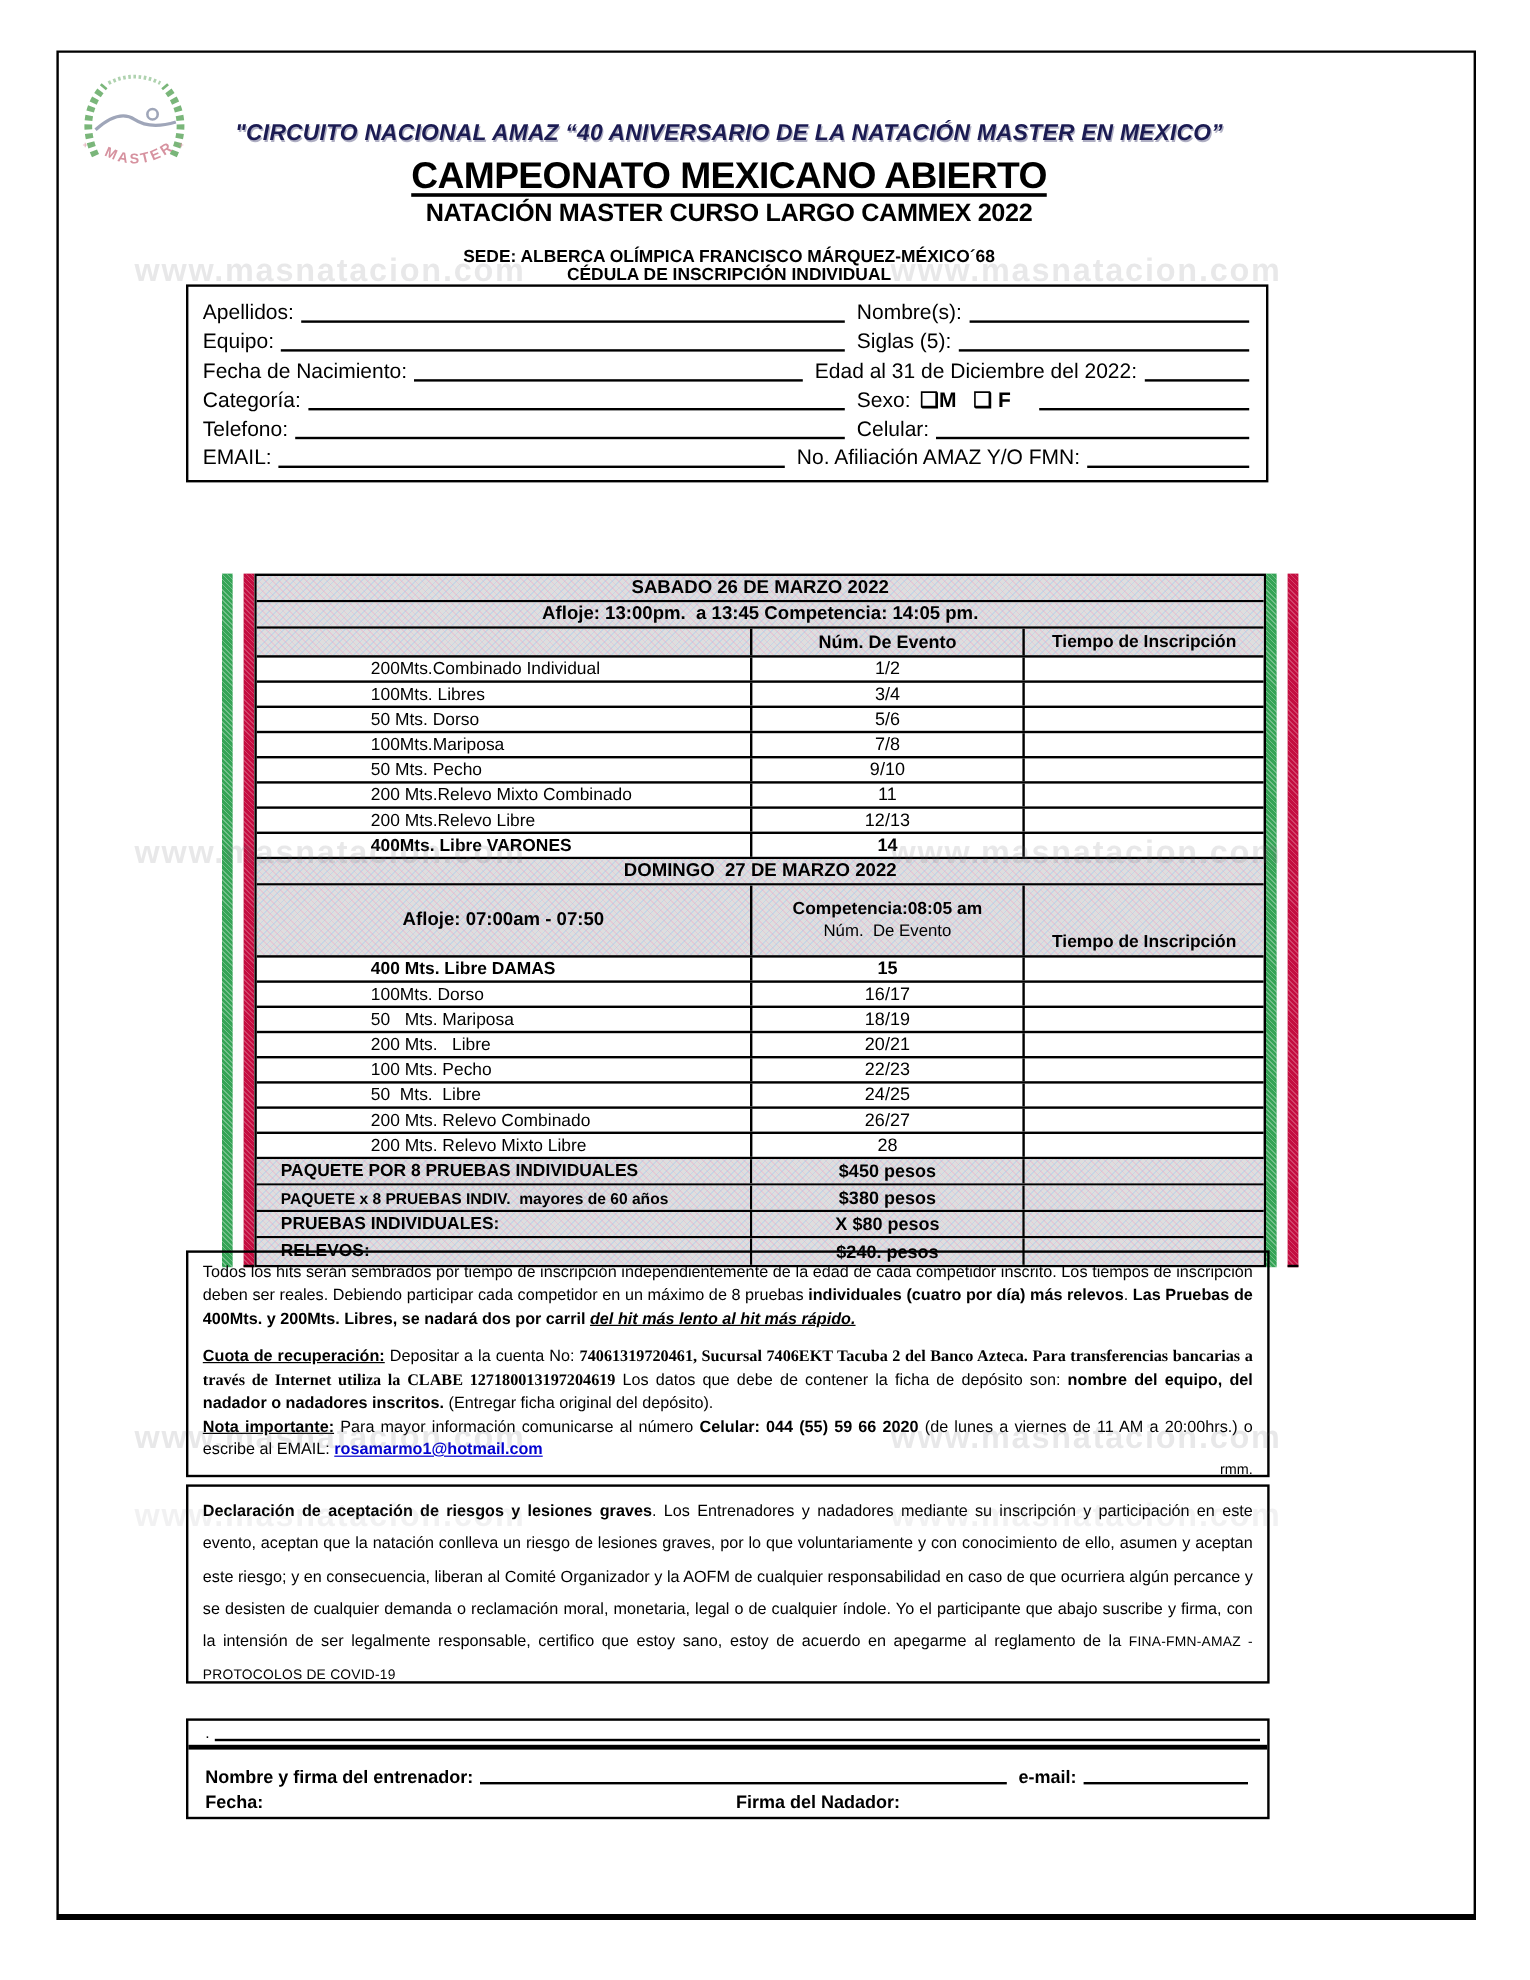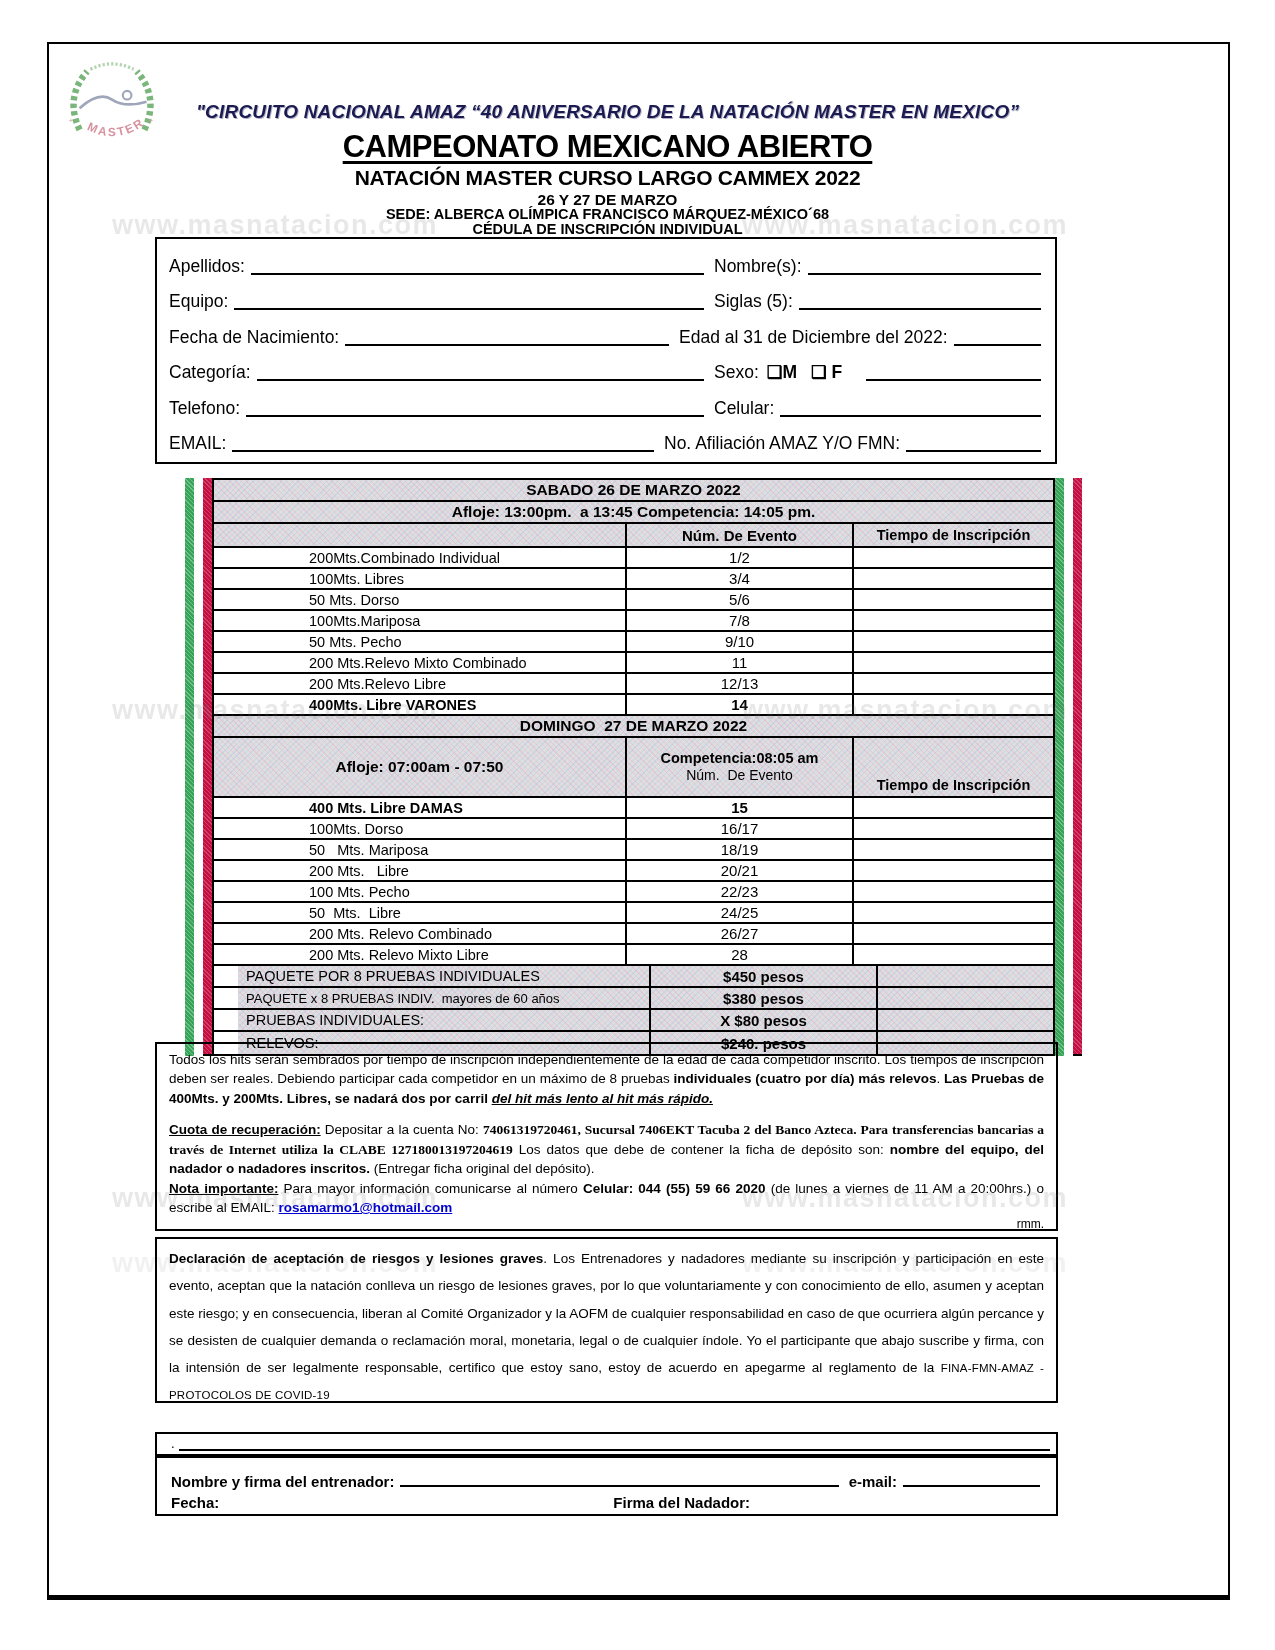--- a/index.html
+++ b/index.html
@@ -18,21 +18,21 @@
   .circuit{top:101px;font-size:19px;font-weight:bold;font-style:italic;color:#1b1b52;
            letter-spacing:0.2px;text-shadow:1px 1px 0 rgba(27,27,82,0.35);}
   .title{top:129px;font-size:31px;font-weight:800;letter-spacing:-0.5px;
          text-decoration:underline;text-decoration-thickness:3px;text-underline-offset:4px;}
   .subtitle{top:166px;font-size:21px;font-weight:bold;letter-spacing:-0.3px;}
   .dates{top:191px;font-size:15.5px;font-weight:bold;}
   .venue{top:206px;font-size:14.5px;font-weight:bold;}
   .formtitle{top:221px;font-size:14.5px;font-weight:bold;}
 
   
-  .formbox{position:absolute;left:155px;top:237px;width:902px;height:227px;border:2px solid #000;
+  .formbox{position:absolute;left:155px;top:237px;width:902px;height:165px;border:2px solid #000;
            box-sizing:border-box;padding:8px 14px 8px 12px;display:flex;flex-direction:column;
            justify-content:space-between;z-index:2;background:transparent;}
   .frow{display:flex;align-items:flex-end;font-size:17.5px;height:30px;}
   .seg{display:flex;align-items:flex-end;}
   .seg-l{flex:0 0 545px;}
   .seg-l.w510{flex-basis:510px;}
   .seg-l.w495{flex-basis:495px;}
   .seg-r{flex:1;}
   .ln{border-bottom:2px solid #000;height:8px;flex:1;margin:0 10px 2px 6px;}
   .ln.last{margin-right:0;}
@@ -61,21 +61,21 @@
   .re{height:21px;}
   .rh{height:24px;font-weight:bold;}
   .rh .c2,.rh .c3{font-weight:bold;}
   .rdom{height:60px;}
   .rdom .c1{justify-content:center;padding-left:0;font-weight:bold;font-size:15.5px;}
   .rdom .c2{flex-direction:column;justify-content:center;line-height:1.25;}
   .rdom .c2 .l1{font-weight:bold;font-size:14.5px;}
   .rdom .c2 .l2{font-size:14px;white-space:pre-wrap;}
   .rdom .c3{align-items:flex-end;padding-bottom:3px;font-weight:bold;}
   .rp{height:22px;}
-  .rp .c1{padding-left:8px;font-weight:normal;margin-left:24px;}
+  .rp .c1{padding-left:20px;font-weight:bold;}
   .rp .c2{font-weight:bold;}
   .rp.small .c1{font-size:13px;}
   .bold .c1,.bold .c2{font-weight:bold;}
 
   
   .info{position:absolute;left:155px;top:1042px;width:903px;height:189px;border:2px solid #000;
         box-sizing:border-box;padding:6px 12px 2px;font-size:13.5px;line-height:1.44;
         text-align:justify;z-index:2;}
   .info p{margin:0;}
   .gap{height:12px;}
@@ -132,21 +132,20 @@
     <text x="84" y="66" font-size="7" fill="#cc7788">+</text>
     <path id="marc" d="M18 66 Q50 90 82 66" fill="none"></path>
     <text font-size="11" fill="#cc7788" font-weight="bold" letter-spacing="2">
       <textPath href="#marc" startOffset="10">MASTERS</textPath>
     </text>
   </svg>
 
   <div class="abs hwrap circuit">"CIRCUITO NACIONAL AMAZ “40 ANIVERSARIO DE LA NATACIÓN MASTER EN MEXICO”</div>
   <div class="abs hwrap title">CAMPEONATO MEXICANO ABIERTO</div>
   <div class="abs hwrap subtitle">NATACIÓN MASTER CURSO LARGO CAMMEX 2022</div>
-  <div class="abs hwrap dates">26 Y 27 DE MARZO</div>
   <div class="abs hwrap venue">SEDE: ALBERCA OLÍMPICA FRANCISCO MÁRQUEZ-MÉXICO´68</div>
   <div class="abs hwrap formtitle">CÉDULA DE INSCRIPCIÓN INDIVIDUAL</div>
 
   <div class="formbox">
     <div class="frow">
       <span class="seg seg-l">
           <span>Apellidos:</span>
           <span class="ln"></span>
         </span>
       <span class="seg seg-r">

